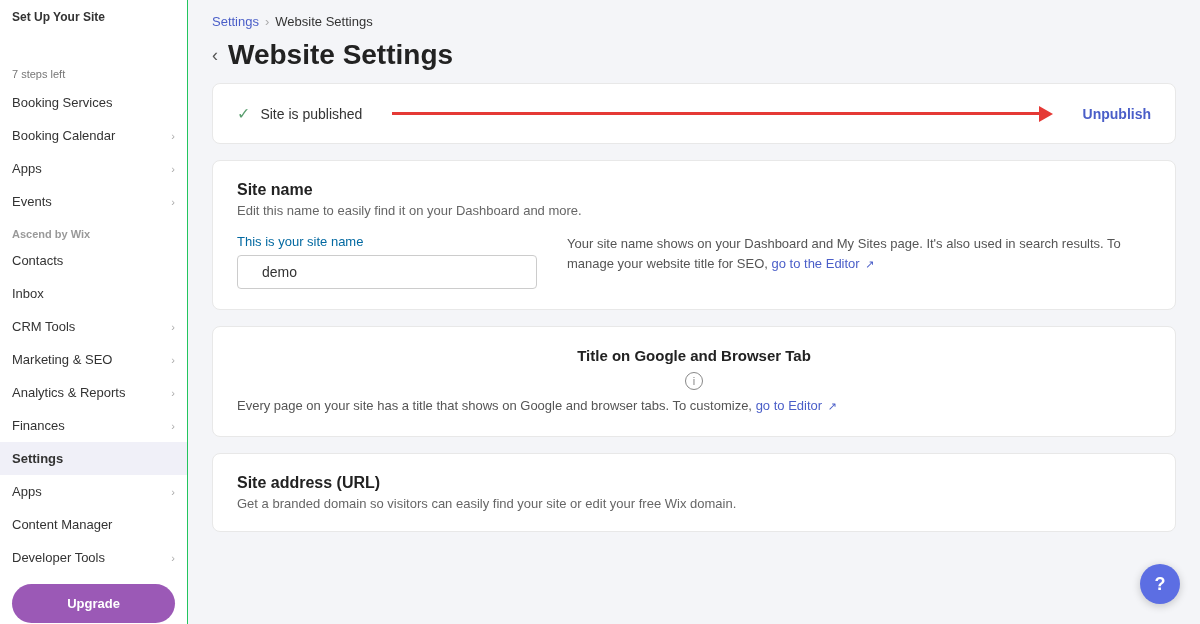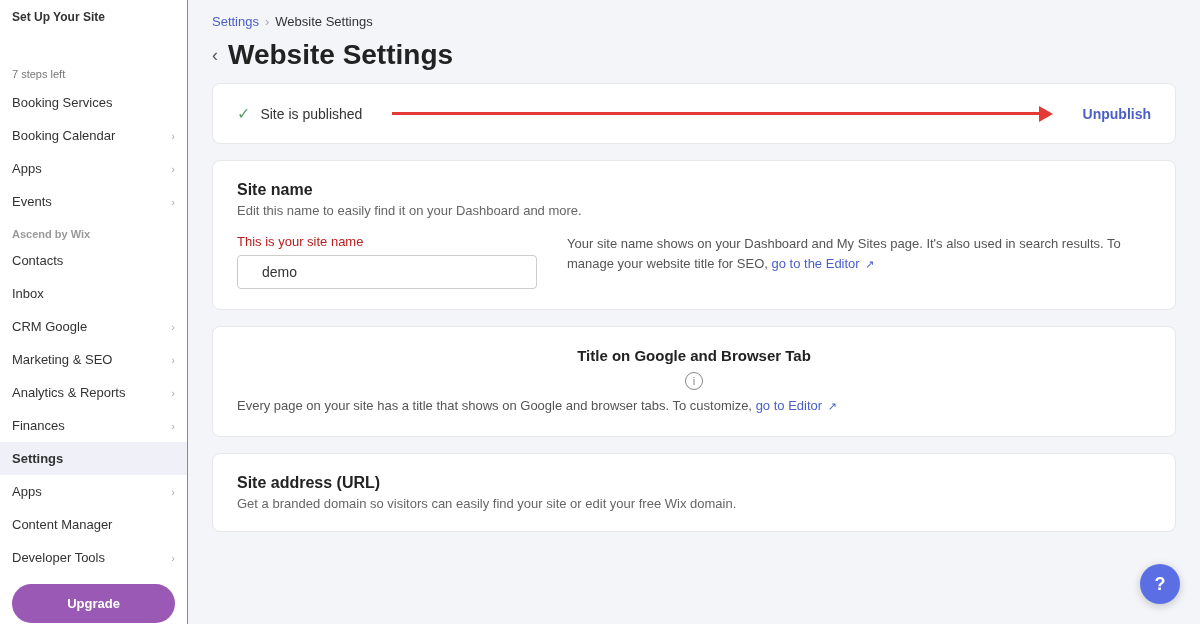--- a/index.html
+++ b/index.html
@@ -200,21 +200,21 @@
     .site-name-row {
       display: flex;
       gap: 30px;
       align-items: flex-start;
     }
     .site-name-left { flex: 0 0 auto; }
     .site-name-right { flex: 1; font-size: 13px; color: #555; line-height: 1.5; }
 
     .field-label {
       font-size: 13px;
-      color: #b91c1c;
+      color: #0369a1;
       margin-bottom: 6px;
       font-weight: 500;
     }
     .site-name-input {
       border: 1px solid #ccc;
       border-radius: 4px;
       padding: 8px 24px;
       font-size: 14px;
       width: 300px;
       color: #333;
@@ -300,21 +300,21 @@
 
   <div class="sidebar-section-label">Ascend by Wix</div>
 
   <div class="sidebar-item">
     <span>Contacts</span>
   </div>
   <div class="sidebar-item">
     <span>Inbox</span>
   </div>
   <div class="sidebar-item">
-    <span>CRM Google</span>
+    <span>CRM Tools</span>
     <span class="chevron">›</span>
   </div>
   <div class="sidebar-item">
     <span>Marketing &amp; SEO</span>
     <span class="chevron">›</span>
   </div>
   <div class="sidebar-item">
     <span>Analytics &amp; Reports</span>
     <span class="chevron">›</span>
   </div>

